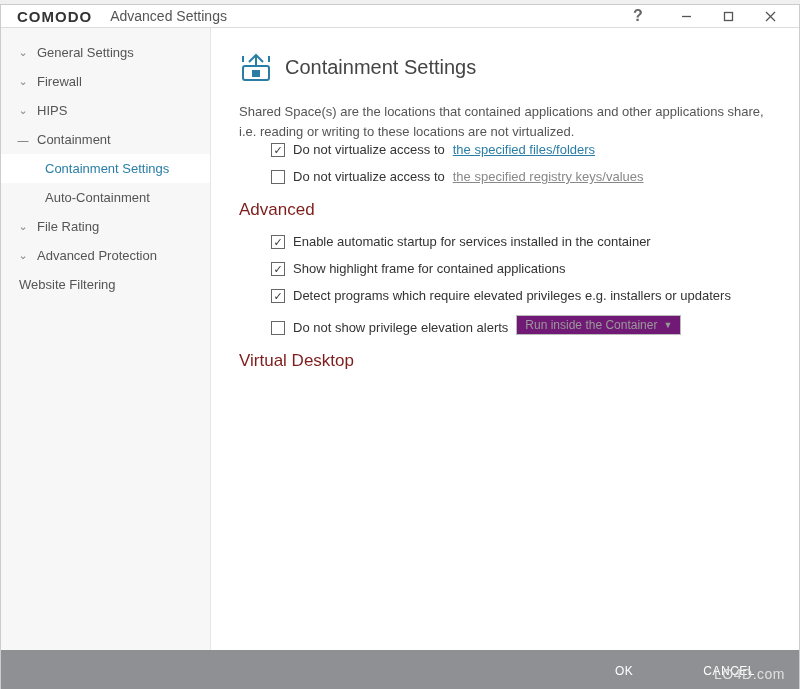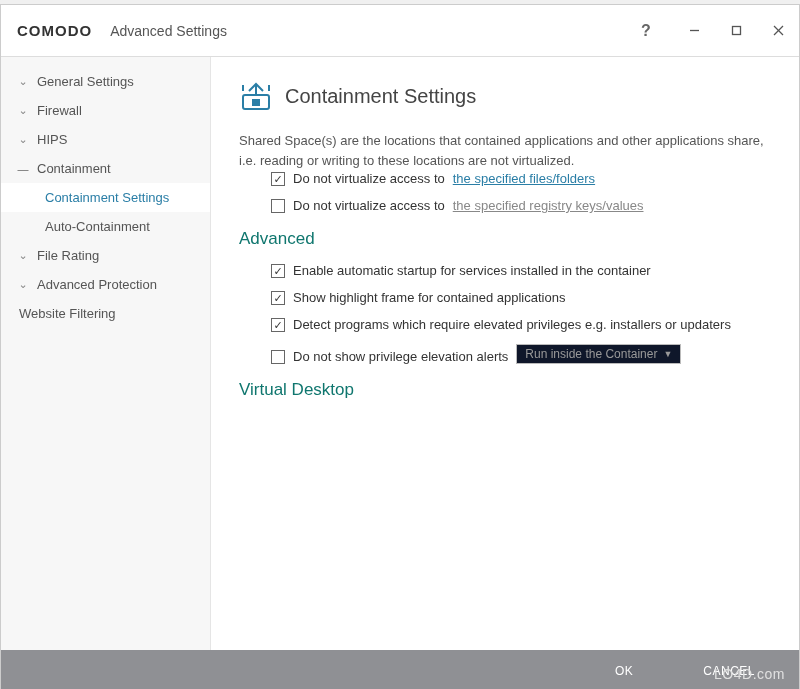--- a/index.html
+++ b/index.html
@@ -1,20 +1,20 @@
 <!DOCTYPE html>
 <html><head>
   <meta charset="utf-8">
   <style>
     * { margin: 0; padding: 0; box-sizing: border-box; font-family: "Segoe UI", Arial, sans-serif; }
     body { background: #f0f0f0; display: flex; justify-content: center; align-items: flex-start; padding-top: 4px; }
     .window { width: 800px; height: 689px; background: #fff; border: 1px solid #ccc; display: flex; flex-direction: column; position: relative; }
 
     
-    .titlebar { height: 52px; display: flex; align-items: center; padding: 0 0 0 16px; border-bottom: 1px solid #ddd; }
+    .titlebar { height: 23px; display: flex; align-items: center; padding: 0 8px 0 16px; border-bottom: 1px solid #ddd; }
     .logo { font-weight: bold; font-size: 15px; letter-spacing: 1px; color: #333; }
     .title-text { margin-left: 18px; color: #555; font-size: 14px; }
     .titlebar-spacer { flex: 1; }
     .titlebar-btn { width: 42px; height: 36px; display: flex; align-items: center; justify-content: center; color: #555; font-size: 14px; cursor: default; }
     .help-btn { font-size: 16px; font-weight: bold; color: #666; margin-right: 6px; }
 
     
     .body { flex: 1; display: flex; overflow: hidden; }
     .sidebar { width: 210px; background: #f7f7f7; border-right: 1px solid #e5e5e5; padding-top: 10px; }
     .content { flex: 1; padding: 22px 28px 10px 28px; overflow-y: auto; }
@@ -32,23 +32,23 @@
     .page-title { font-size: 20px; font-weight: 400; color: #444; }
 
     .desc { color: #555; font-size: 13px; line-height: 1.5; margin-bottom: 1px; }
 
     .chk-row { display: flex; align-items: flex-end; gap: 8px; margin-bottom: 12px; font-size: 13px; color: #333; flex-wrap: wrap; padding-left: 32px; }
     .chk { width: 14px; height: 14px; border: 1px solid #666; display: inline-flex; align-items: center; justify-content: center; font-size: 11px; color: #333; }
     .chk.checked::before { content: "✓"; }
     .link { color: #2a7ea6; text-decoration: underline; cursor: default; }
     .link.muted { color: #888; }
 
-    .section-h { font-size: 17px; color: #0f766e; font-weight: 400; margin: 16px 0 14px 0; }
+    .section-h { font-size: 17px; color: #7f1d1d; font-weight: 400; margin: 16px 0 14px 0; }
 
-    .dropdown { display: inline-flex; align-items: center; border: 1px solid #bbb; background: #0f172a; color: #999; padding: 2px 8px; font-size: 12px; gap: 6px; }
+    .dropdown { display: inline-flex; align-items: center; border: 1px solid #bbb; background: #701a75; color: #999; padding: 2px 8px; font-size: 12px; gap: 6px; }
     .dropdown .tri { font-size: 9px; color: #999; }
 
     
     .buttonbar { height: 42px; background: #8f9094; display: flex; align-items: center; justify-content: flex-end; padding-right: 24px; gap: 30px; }
     .btn { color: #fff; font-size: 12px; font-weight: 400; letter-spacing: 0.5px; padding: 6px 20px; cursor: default; }
 
     .watermark { position: absolute; right: 14px; bottom: 10px; color: #e0e0e0; font-size: 14px; font-weight: 400; letter-spacing: 0.5px; pointer-events: none; }
   </style>
 </head>
 <body>

